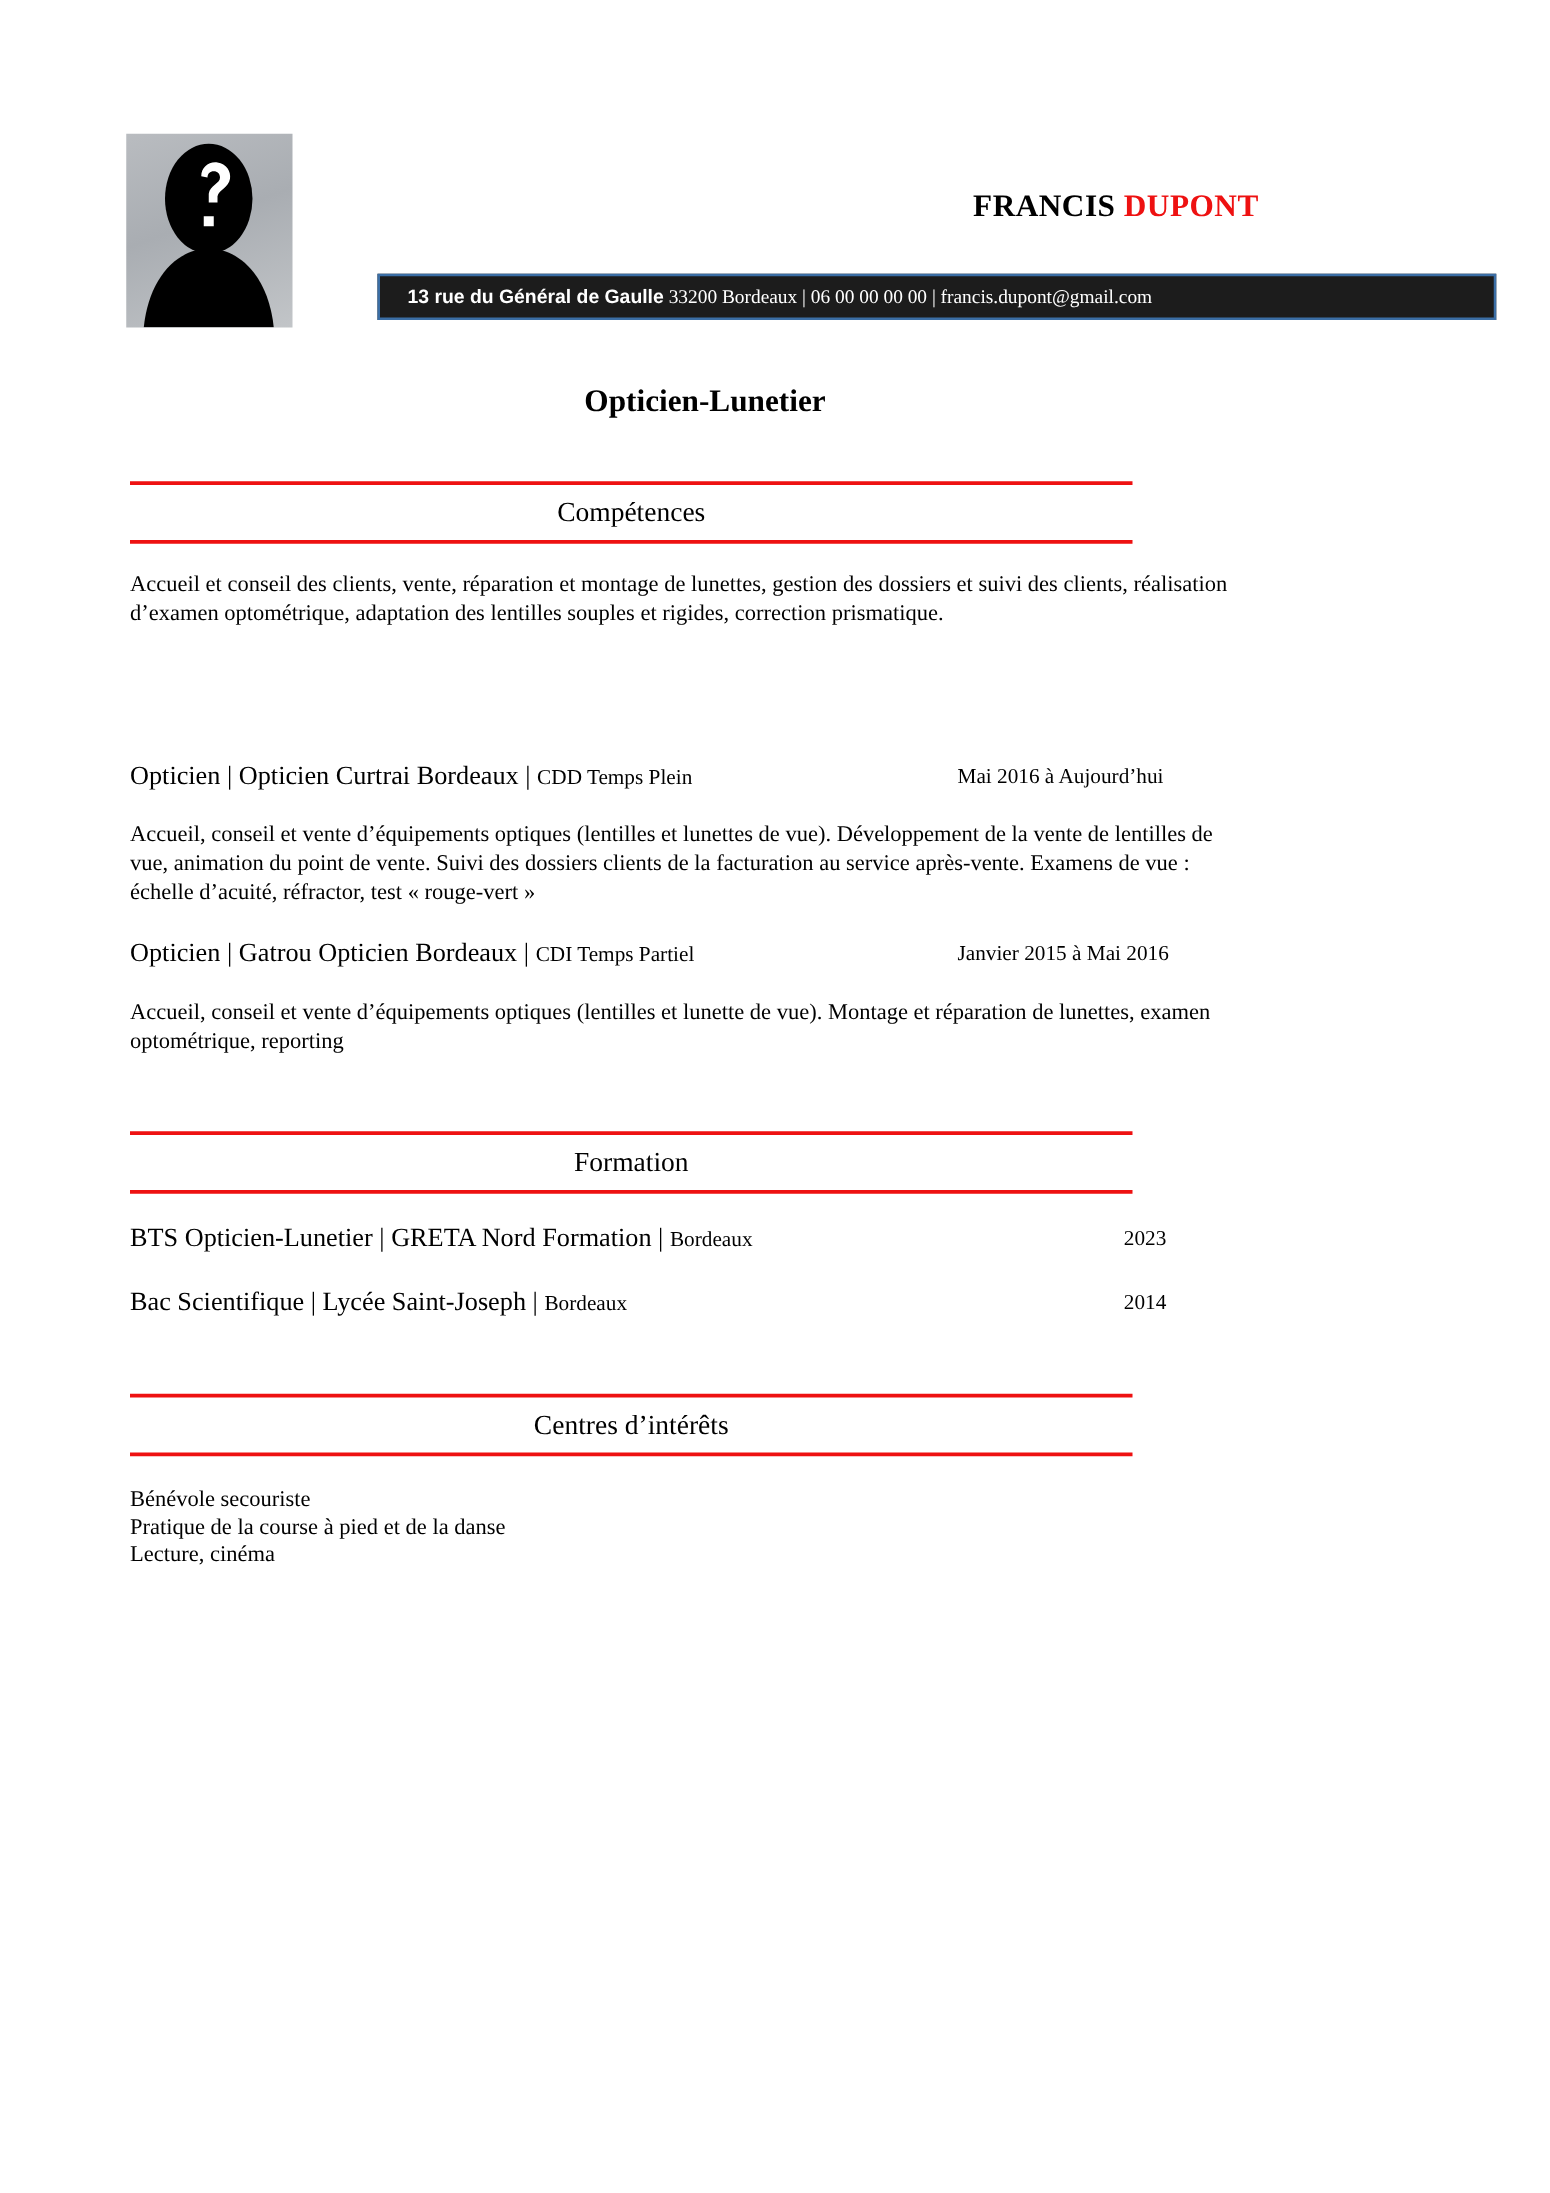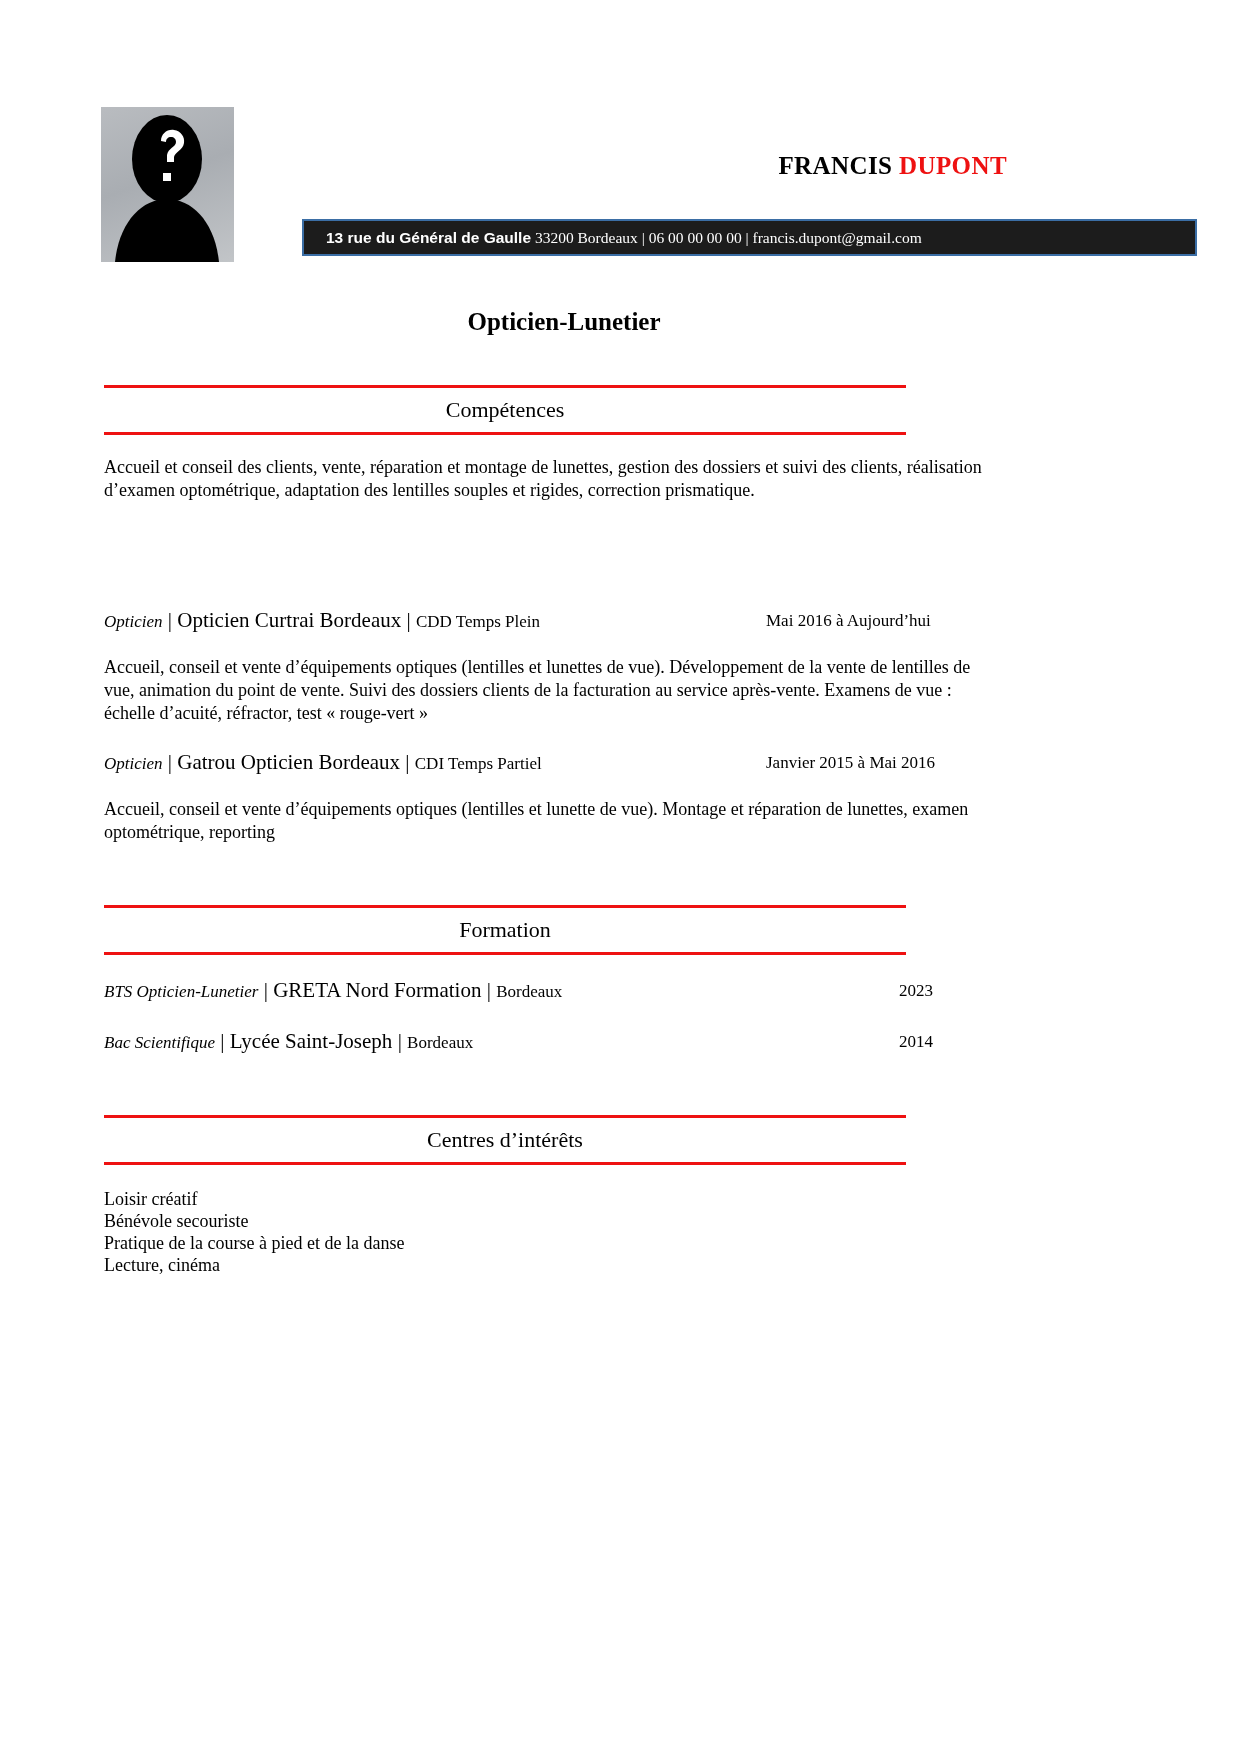--- a/index.html
+++ b/index.html
@@ -144,22 +144,21 @@
     height: 28px;
   }
   .entry .entry-main {
     position: absolute;
     left: 0;
     top: 0;
     white-space: nowrap;
   }
   .entry .role {
     font-family: "Liberation Serif", serif;
-    font-size: 17px;
-    font-style: italic;
+    font-size: 21px;
   }
   .entry .sep {
     font-family: "Liberation Serif", serif;
     font-size: 21px;
   }
   .entry .org {
     font-family: "Liberation Serif", serif;
     font-size: 21px;
   }
   .entry .sub {
@@ -262,19 +261,18 @@
     <div class="entry-date edu">2014</div>
   </div>
 
   <div class="section-head" style="top:1115px;">
     <div class="rule top"></div>
     <div class="label">Centres d’intérêts</div>
     <div class="rule bottom"></div>
   </div>
 
   <div class="interests">
-    <div>Loisir créatif</div>
     <div>Bénévole secouriste</div>
     <div>Pratique de la course à pied et de la danse</div>
     <div>Lecture, cinéma</div>
   </div>
 
 </div>
 
 </body></html>

